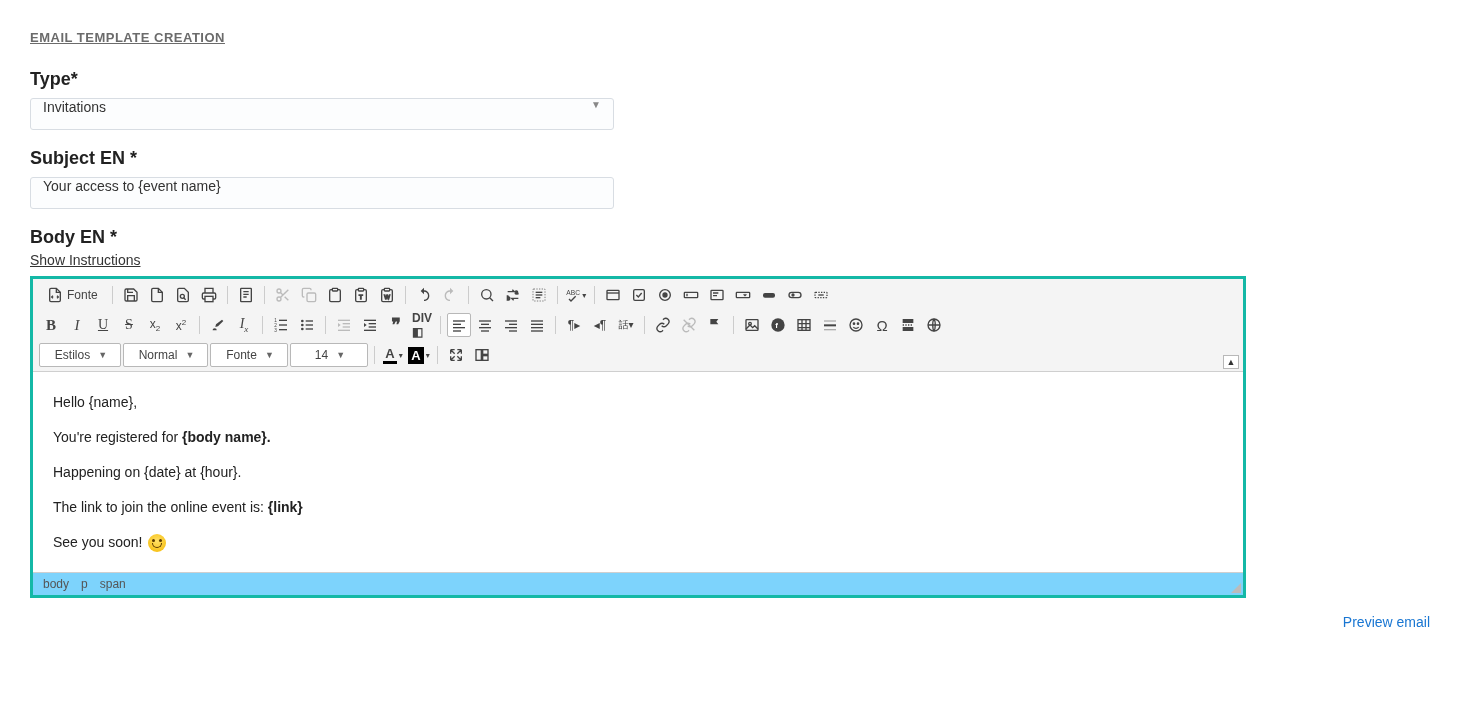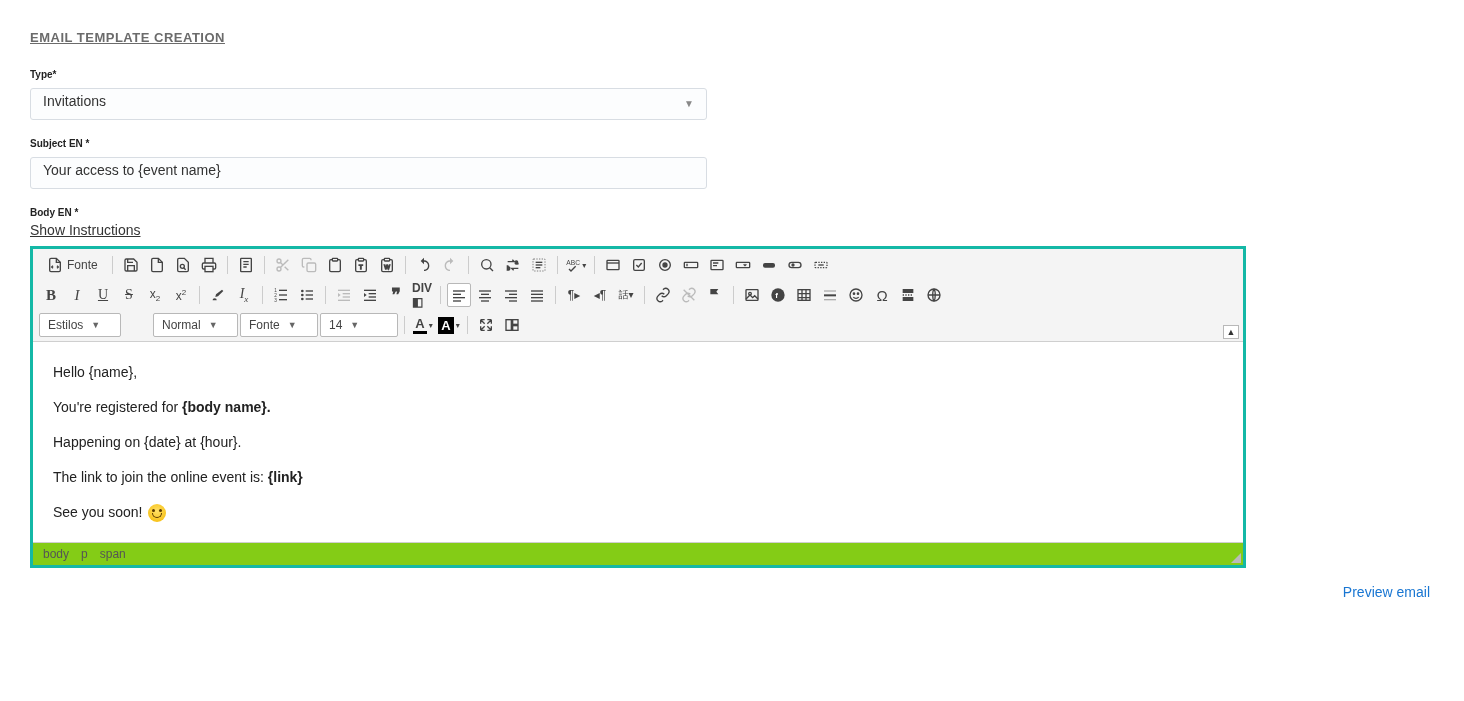--- a/index.html
+++ b/index.html
@@ -15,37 +15,37 @@
     font-weight: bold;
     color: #6b6b6b;
     letter-spacing: 0.5px;
     margin-bottom: 24px;
     text-decoration: underline;
   }
   .field-group {
     margin-bottom: 18px;
   }
   .field-label {
-    font-size: 10px;
+    font-size: 18px;
     font-weight: bold;
     color: #222;
     margin-bottom: 8px;
     display: block;
   }
   .select-wrap, .text-input {
-    width: 677px;
+    width: 584px;
     height: 32px;
     border: 1px solid #d8dde3;
     border-radius: 3px;
     background: #fcfdfe;
-    padding: 10px 12px;
+    padding: 0 12px;
     font-size: 14px;
     color: #333;
     display: flex;
-    align-items: flex-end;
+    align-items: flex-start;
     justify-content: space-between;
   }
   .select-wrap .caret {
     font-size: 10px;
     color: #888;
   }
   .text-input input {
     border: none;
     outline: none;
     background: transparent;
@@ -108,30 +108,30 @@
     font-size: 12px;
     color: #444;
     cursor: pointer;
   }
   .tb-dropdown {
     height: 24px;
     border: 1px solid #b8b8b8;
     background: #fff;
     display: inline-flex;
     align-items: center;
-    justify-content: flex-start;
+    justify-content: center;
     padding: 0 6px 0 8px;
     font-size: 12px;
     color: #444;
     cursor: pointer;
     border-radius: 2px;
   }
   .tb-dropdown .dd-caret { font-size: 9px; margin-left: 8px; color: #666; }
   .tb-dropdown.w80 { width: 82px; }
-  .tb-dropdown.w85 { width: 85px; margin-left: 30px; }
+  .tb-dropdown.w85 { width: 85px; }
   .tb-dropdown.w78 { width: 78px; }
   .tb-row2, .tb-row3 { width: 100%; display: flex; flex-wrap: wrap; align-items: center; gap: 2px; margin-top: 4px;}
   .collapse-handle {
     position: absolute;
     right: 4px;
     top: 76px;
     width: 16px;
     height: 14px;
     border: 1px solid #b8b8b8;
     background: #fff;
@@ -173,21 +173,21 @@
   .smiley::after {
     content: "";
     position: absolute;
     width: 8px; height: 4px;
     border: 1.5px solid #5a3a00;
     border-top: none;
     border-radius: 0 0 8px 8px;
     top: 9px; left: 4px;
   }
   .path-bar {
-    background: #84cc16;
+    background: #7dd3fc;
     border-top: 1px solid #cfcfcf;
     padding: 4px 10px;
     font-size: 12px;
     color: #555;
     display: flex;
     gap: 12px;
     position: relative;
   }
   .resize-grip {
     position: absolute;

